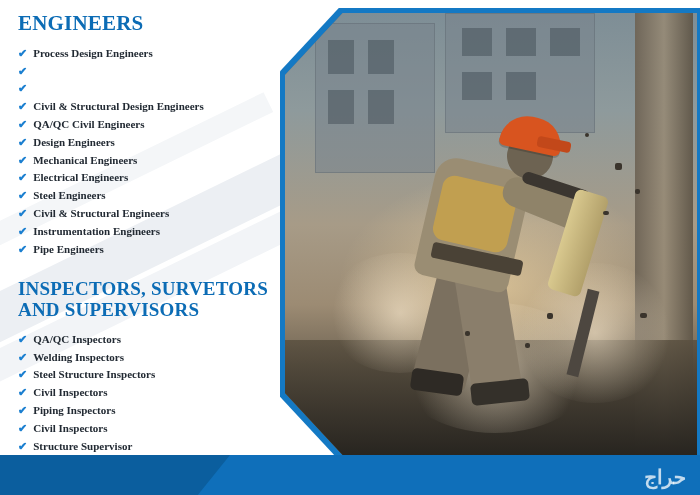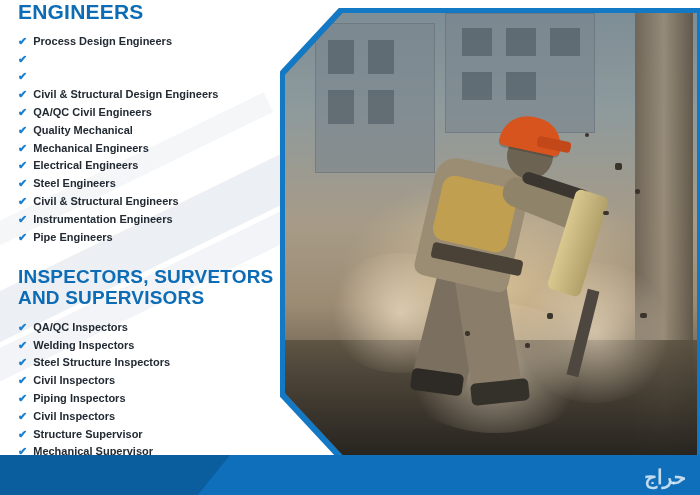--- a/index.html
+++ b/index.html
@@ -39,23 +39,24 @@
   .swoosh.s3 {
     left: -60px; top: 250px;
     width: 360px; height: 22px;
     transform: rotate(-26deg);
     background: #f4f6f8;
   }
 
   
   .content {
     position: absolute;
-    left: 18px; top: 0;
+    left: 18px; top: 12px;
     width: 285px;
     z-index: 5;
+    font-family: Liberation Serif, serif;
   }
   .section-title {
     color: #0c6cb5;
     font-weight: bold;
     font-size: 21px;
     letter-spacing: 0.2px;
     line-height: 1.12;
     margin-bottom: 9px;
   }
   .section-title.second {
@@ -320,21 +321,21 @@
       <li>
         <span class="check">✔</span>
         <span>Civil &amp; Structural Design Engineers</span>
       </li>
       <li>
         <span class="check">✔</span>
         <span>QA/QC Civil Engineers</span>
       </li>
       <li>
         <span class="check">✔</span>
-        <span>Quality Mechanical</span>
+        <span>Design Engineers</span>
       </li>
       <li>
         <span class="check">✔</span>
         <span>Mechanical Engineers</span>
       </li>
       <li>
         <span class="check">✔</span>
         <span>Electrical Engineers</span>
       </li>
       <li>

